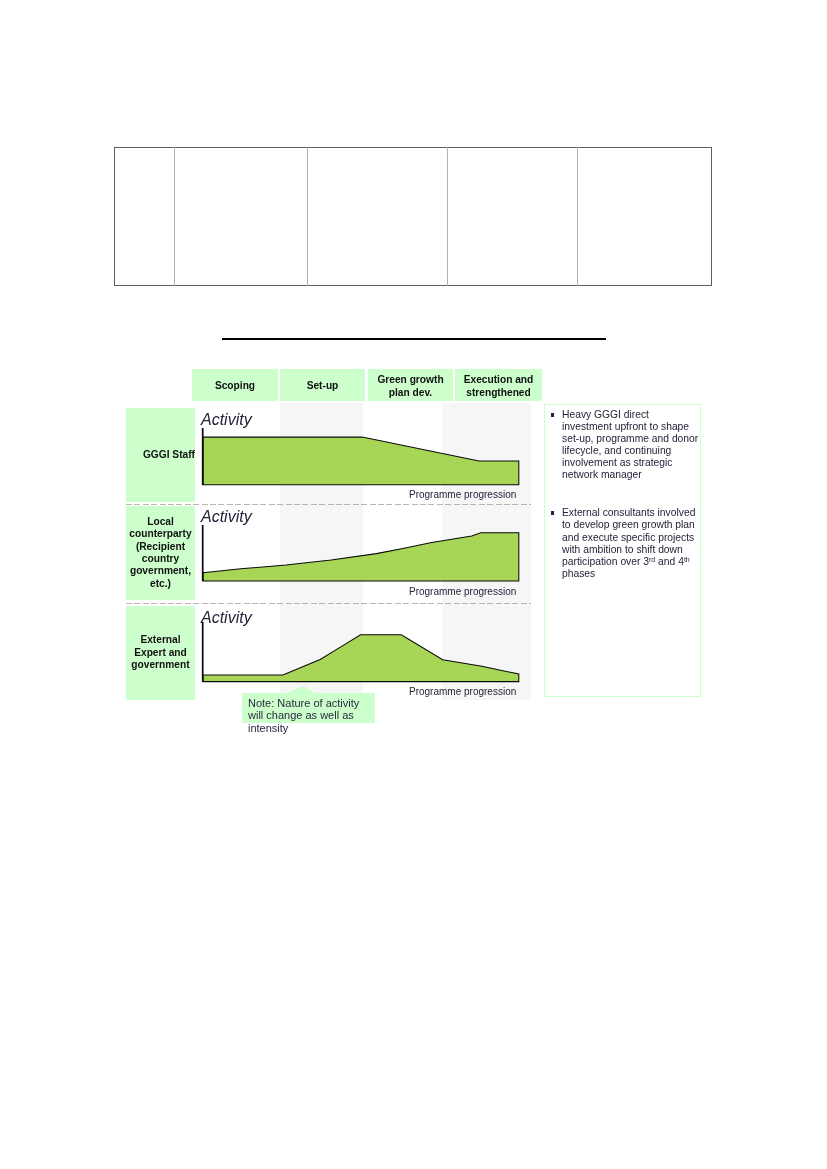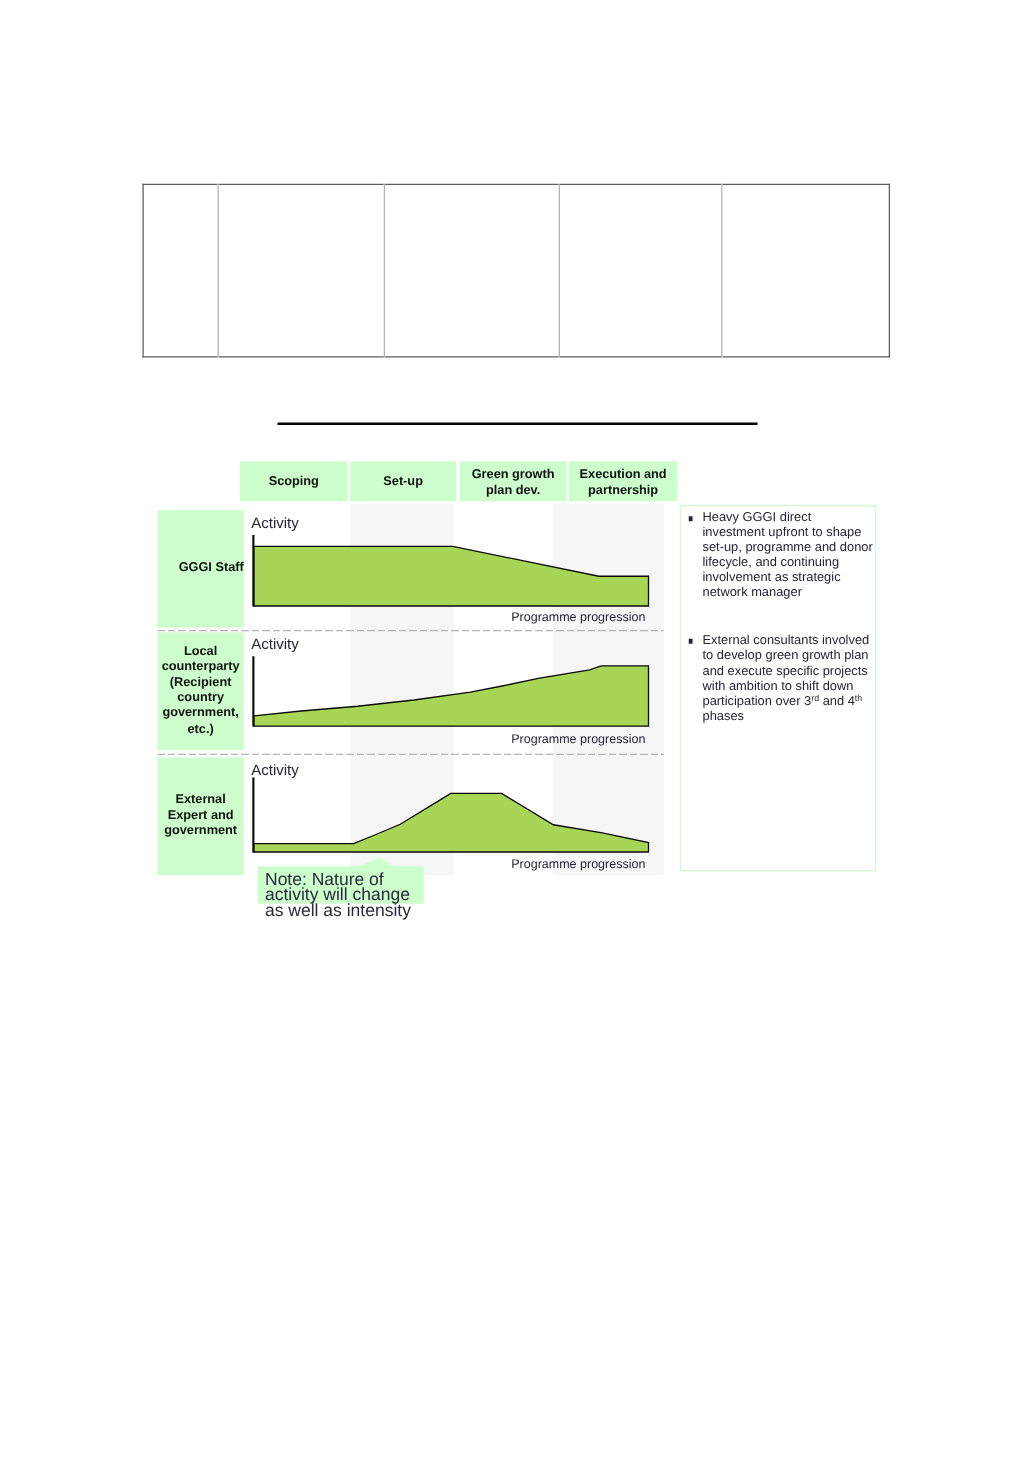--- a/index.html
+++ b/index.html
@@ -25,33 +25,33 @@
           white-space:pre-line;padding-top:3px;box-sizing:border-box;}
 
   .rowlabel{position:absolute;background:var(--phase-box,#ccffcc);color:#111;font-weight:bold;font-size:10.2px;
             display:flex;align-items:center;justify-content:flex-end;text-align:center;line-height:12.4px;}
 
   .band{position:absolute;background:var(--band,#f6f6f6);}
 
   .chart{position:absolute;}
   .chart svg{display:block;}
 
-  .axlabel{position:absolute;font-size:12px;color:#24243a;white-space:nowrap;}
+  .axlabel{position:absolute;font-size:16px;color:#24243a;white-space:nowrap;font-style:italic;}
   .xlabel{position:absolute;font-size:10px;color:#24243a;white-space:nowrap;}
 
   .dashsep{position:absolute;height:1px;
     background:repeating-linear-gradient(to right,#b5b5b5 0px,#b5b5b5 6px,rgba(0,0,0,0) 6px,rgba(0,0,0,0) 8.4px);}
 
   .panel{position:absolute;border:1.5px solid var(--phase-box,#ccffcc);background:#fff;box-sizing:border-box;}
   .blist{margin:0;padding:0;list-style:none;}
   .blist li{position:relative;padding-left:12px;font-size:10.3px;line-height:12.1px;color:#24243a;}
   .blist li::before{content:"";position:absolute;left:1px;top:4px;width:3.2px;height:3.6px;background:#222233;}
 
-  .note{position:absolute;background:var(--phase-box,#ccffcc);color:#2a2a3f;font-size:14px;line-height:12.6px;
-        box-sizing:border-box;padding:3.5px 3px 3px 6px;}
+  .note{position:absolute;background:var(--phase-box,#ccffcc);color:#2a2a3f;font-size:11px;line-height:12.6px;
+        box-sizing:border-box;padding:3.5px 3px 3px 6px;margin-left:36px;}
   .notetip{position:absolute;width:0;height:0;border-left:20.5px solid transparent;border-right:12.5px solid transparent;
            border-bottom:8px solid var(--phase-box,#ccffcc);}
   sup{font-size:0.68em;vertical-align:baseline;position:relative;top:-3px;line-height:0;}
 </style>
 </head>
 <body>
 
 <div class="page">
 
   <table class="tbl">
@@ -78,21 +78,21 @@
     </div>
     <div class="hdrbox" style="left:280px;top:369px;width:85px;height:32px;">
       <span>Set-up</span>
     </div>
     <div class="hdrbox" style="left:368px;top:369px;width:85px;height:32px;">
       <span class="ml">Green growth
 plan dev.</span>
     </div>
     <div class="hdrbox" style="left:455px;top:369px;width:87px;height:32px;">
       <span class="ml">Execution and
-partnership</span>
+strengthened</span>
     </div>
 
     <div class="rowlabel" style="left:126px;top:408px;width:69px;height:94px;">
       <span>GGGI Staff</span>
     </div>
     <div class="rowlabel" style="left:126px;top:506px;width:69px;height:94px;">
       <span>Local counterparty (Recipient country government, etc.)</span>
     </div>
     <div class="rowlabel" style="left:126px;top:606px;width:69px;height:94px;">
       <span>External Expert and government</span>

